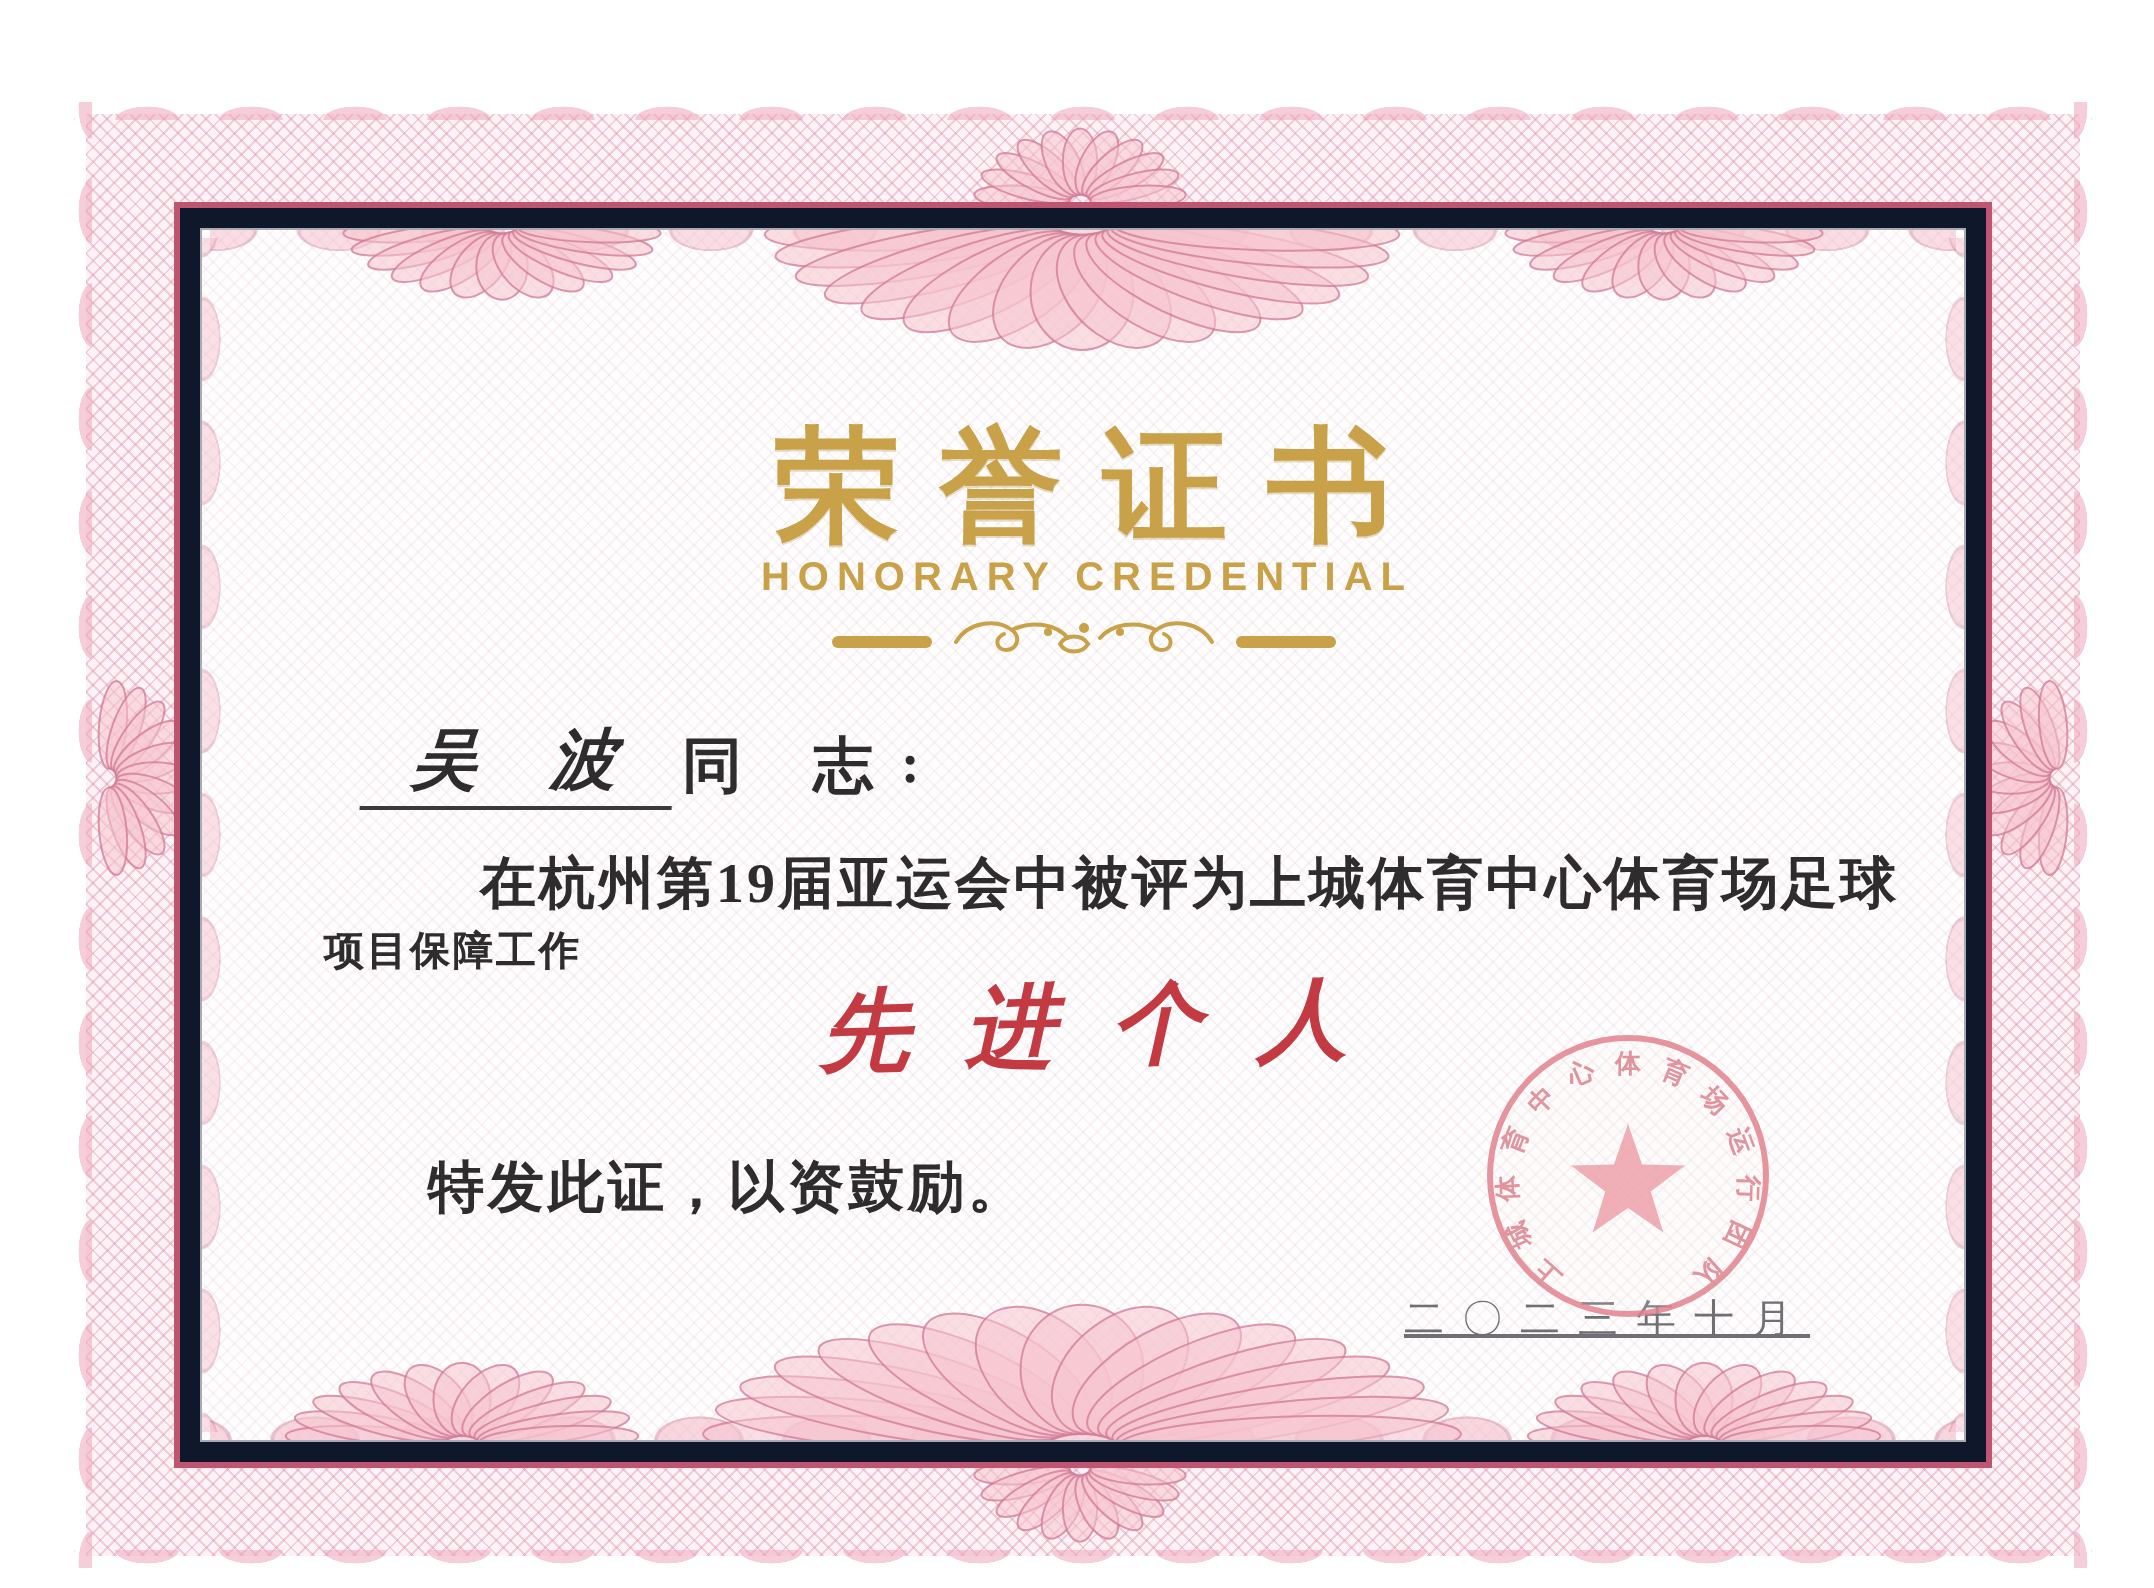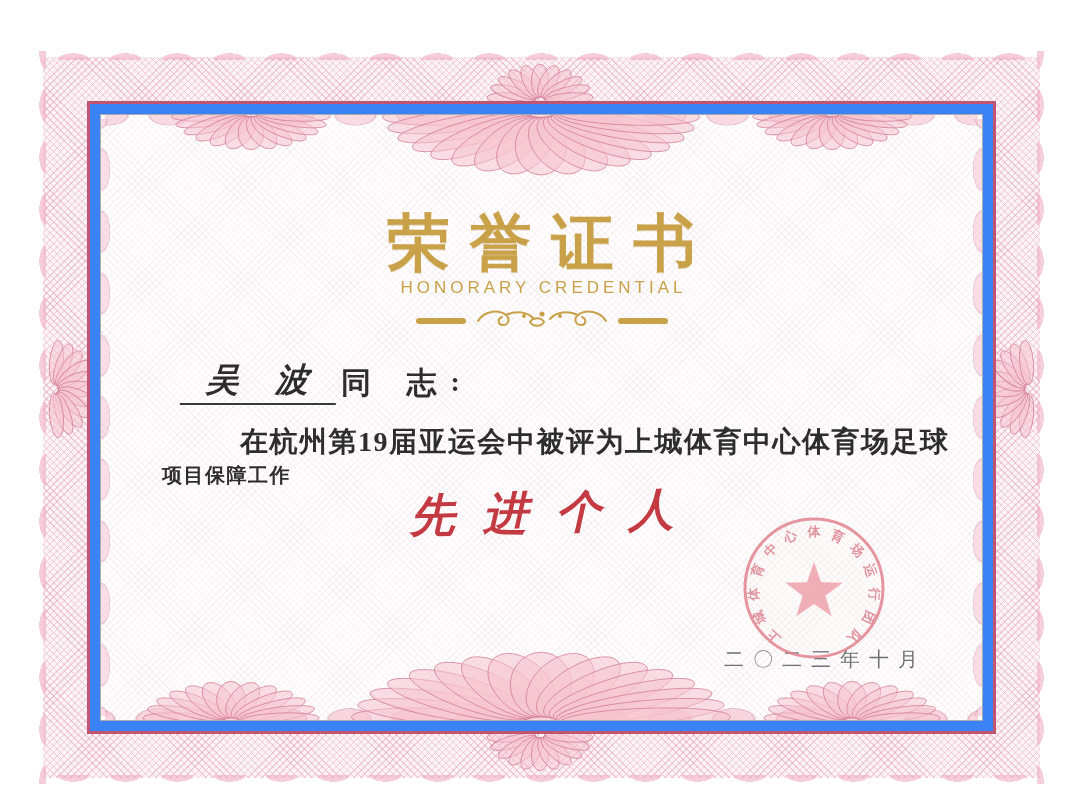--- a/index.html
+++ b/index.html
@@ -25,21 +25,21 @@
   .fringe.b{left:-6px;right:-6px;bottom:-9px;height:12px;
     background:radial-gradient(ellipse 26px 11px at 50% 0%, rgba(238,166,186,.55) 0 60%, transparent 62%);
     background-size:52px 12px;background-position:top;}
   .fringe.l{top:-6px;bottom:-6px;left:-9px;width:12px;background-repeat:repeat-y;
     background:radial-gradient(ellipse 11px 26px at 100% 50%, rgba(238,166,186,.55) 0 60%, transparent 62%);
     background-size:12px 52px;background-position:right;background-repeat:repeat-y;}
   .fringe.r{top:-6px;bottom:-6px;right:-9px;width:12px;background-repeat:repeat-y;
     background:radial-gradient(ellipse 11px 26px at 0% 50%, rgba(238,166,186,.55) 0 60%, transparent 62%);
     background-size:12px 52px;background-position:left;background-repeat:repeat-y;}
 
-  .red-frame{position:absolute;inset:44px;border:3px solid var(--frame-red);background:#3b82f6;}
+  .red-frame{position:absolute;inset:44px;border:3px solid var(--frame-red);background:#0f172a;}
   .gray-frame{position:absolute;inset:10px;border:1.5px solid var(--frame-gray);}
   .content{position:absolute;inset:0;overflow:hidden;background:
     repeating-linear-gradient(45deg, rgba(198,172,182,.12) 0 1px, transparent 1px 5px),
     repeating-linear-gradient(-45deg, rgba(198,172,182,.12) 0 1px, transparent 1px 5px),
     #fffdfd;}
 
   
   .scallop{position:absolute;}
   .scallop.top{left:4px;right:4px;top:0;height:18px;
     background:radial-gradient(ellipse 34px 17px at 50% 0%, rgba(243,176,192,.42) 0 56%, rgba(206,116,145,.4) 57% 61%, transparent 63%);
@@ -58,21 +58,21 @@
   svg.rosette ellipse{fill:rgba(246,196,208,.55);stroke:rgba(210,120,148,.75);stroke-width:1;vector-effect:non-scaling-stroke;}
   .flip{transform:scaleY(-1);}
   .rot-r{transform:rotate(90deg);}
   .rot-l{transform:rotate(-90deg);}
 
   .title{position:absolute;top:86px;left:0;width:100%;text-align:center;
     font-size:62px;font-weight:900;color:var(--gold);letter-spacing:20px;padding-left:20px;
     text-shadow:0 1px 0 rgba(160,120,30,.25);}
   .subtitle{position:absolute;top:163px;left:0;width:100%;text-align:center;
     font-family:"Liberation Sans","DejaVu Sans",sans-serif;
-    font-size:17px;font-weight:400;color:var(--gold);letter-spacing:4px;padding-left:4px;}
+    font-size:20px;font-weight:700;color:var(--gold);letter-spacing:4px;padding-left:4px;}
   .flourish{position:absolute;top:191px;left:0;width:100%;text-align:center;}
   .flourish svg{display:inline-block;}
   .flourish .stroke{stroke:var(--gold);stroke-width:2;fill:none;stroke-linecap:round;}
   .flourish .fill{fill:var(--gold);}
 
   .name-row{position:absolute;top:243px;left:80px;white-space:nowrap;color:var(--ink);}
   .name{display:inline-block;width:156px;text-align:center;font-size:33px;font-weight:700;
     letter-spacing:14px;padding-left:10px;border-bottom:2.5px solid #3a3a3a;
     font-style:italic;transform:skewX(-3deg);}
   .salutation{font-size:30px;font-weight:700;letter-spacing:14px;vertical-align:-2px;}
@@ -83,22 +83,22 @@
   .body2{position:absolute;top:347px;left:61px;font-size:20px;font-weight:700;
     color:var(--ink);letter-spacing:1.5px;}
   .award{position:absolute;top:368px;left:0;width:100%;text-align:center;
     font-size:45px;font-weight:700;font-style:italic;color:var(--award-red);
     letter-spacing:28px;padding-left:28px;transform:rotate(-1.5deg);}
   .closing{position:absolute;top:460px;left:113px;font-size:28px;font-weight:700;
     color:var(--ink);letter-spacing:2px;}
 
   .issuer{position:absolute;top:497px;left:539px;width:362px;text-align:center;
     font-size:20px;color:var(--muted-ink);letter-spacing:5px;padding-left:5px;}
-  .date{position:absolute;top:531px;left:539px;width:362px;text-align:center;
-    font-size:20px;color:var(--muted-ink);letter-spacing:9px;padding-left:9px;}
+  .date{position:absolute;top:531px;left:517px;width:362px;text-align:center;
+    font-size:20px;color:var(--muted-ink);letter-spacing:9px;padding-left:9px;text-decoration:underline;}
 
   svg.seal{position:absolute;left:625px;top:385px;opacity:.85;}
   svg.seal .ring{fill:rgba(252,240,243,.18);stroke:var(--seal-red);stroke-width:3;}
   svg.seal .star{fill:#ec98a2;opacity:.9;}
   svg.seal text{font-size:13px;fill:#dc838e;font-weight:700;}
 </style>
 </head>
 <body>
 
 <div class="stage">
@@ -311,20 +311,21 @@
           </div>
 
           <div class="name-row">
             <span class="name">吴 波</span>
             <span class="salutation">同 志</span><span class="colon">:</span>
           </div>
 
           <div class="body1">在杭州第19届亚运会中被评为上城体育中心体育场足球</div>
           <div class="body2">项目保障工作</div>
           <div class="award">先进个人</div>
+          <div class="closing">特发此证，以资鼓励。</div>
 
           <div class="date">二〇二三年十月</div>
 
           <svg class="seal" width="176" height="176" viewBox="0 0 176 176">
             <circle class="ring" cx="88" cy="88" r="69"></circle>
             <polygon class="star" points="88,62 95.05,82.29 116.53,82.73 99.41,95.71 105.63,116.27 88,104 70.37,116.27 76.59,95.71 59.47,82.73 80.95,82.29"></polygon>
             <g class="arc">
                 <text x="50.52868604390393" y="133.61611022673407" text-anchor="middle" transform="rotate(-138 50.52868604390393 133.61611022673407)">上</text>
                 <text x="37.2467639259476" y="115.66662265747917" text-anchor="middle" transform="rotate(-115 37.2467639259476 115.66662265747917)">城</text>
                 <text x="32.03411368693064" y="93.95437181534004" text-anchor="middle" transform="rotate(-92 32.03411368693064 93.95437181534004)">体</text>

